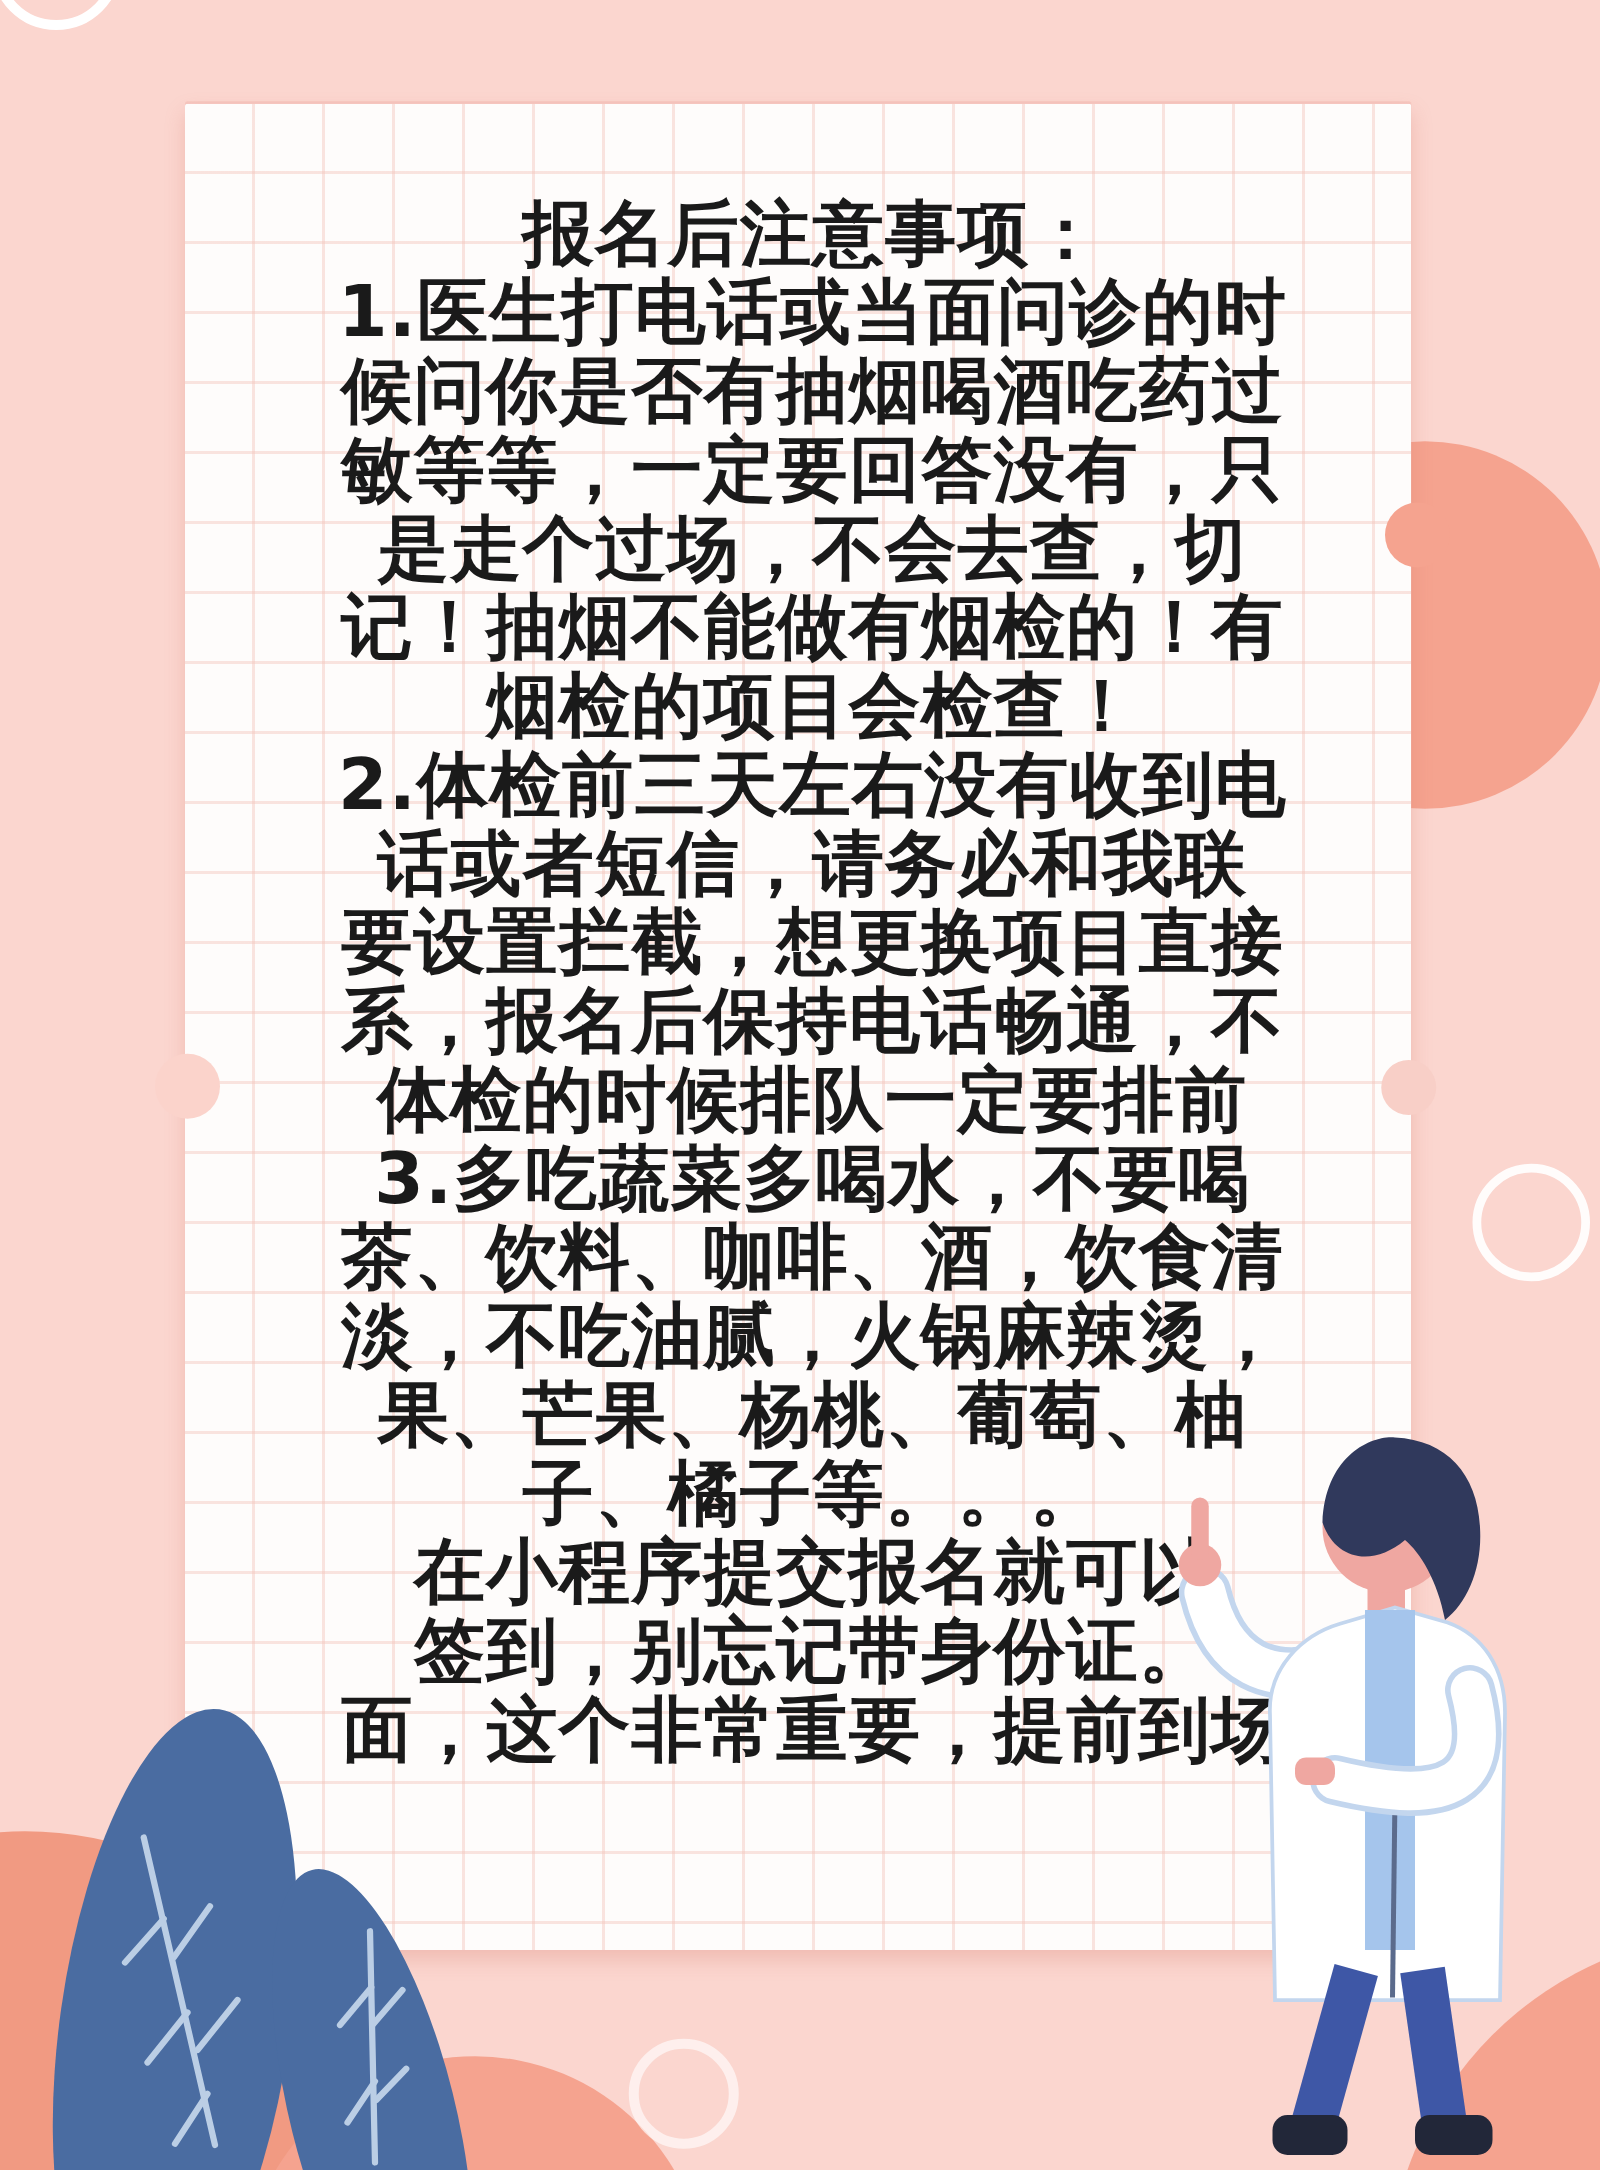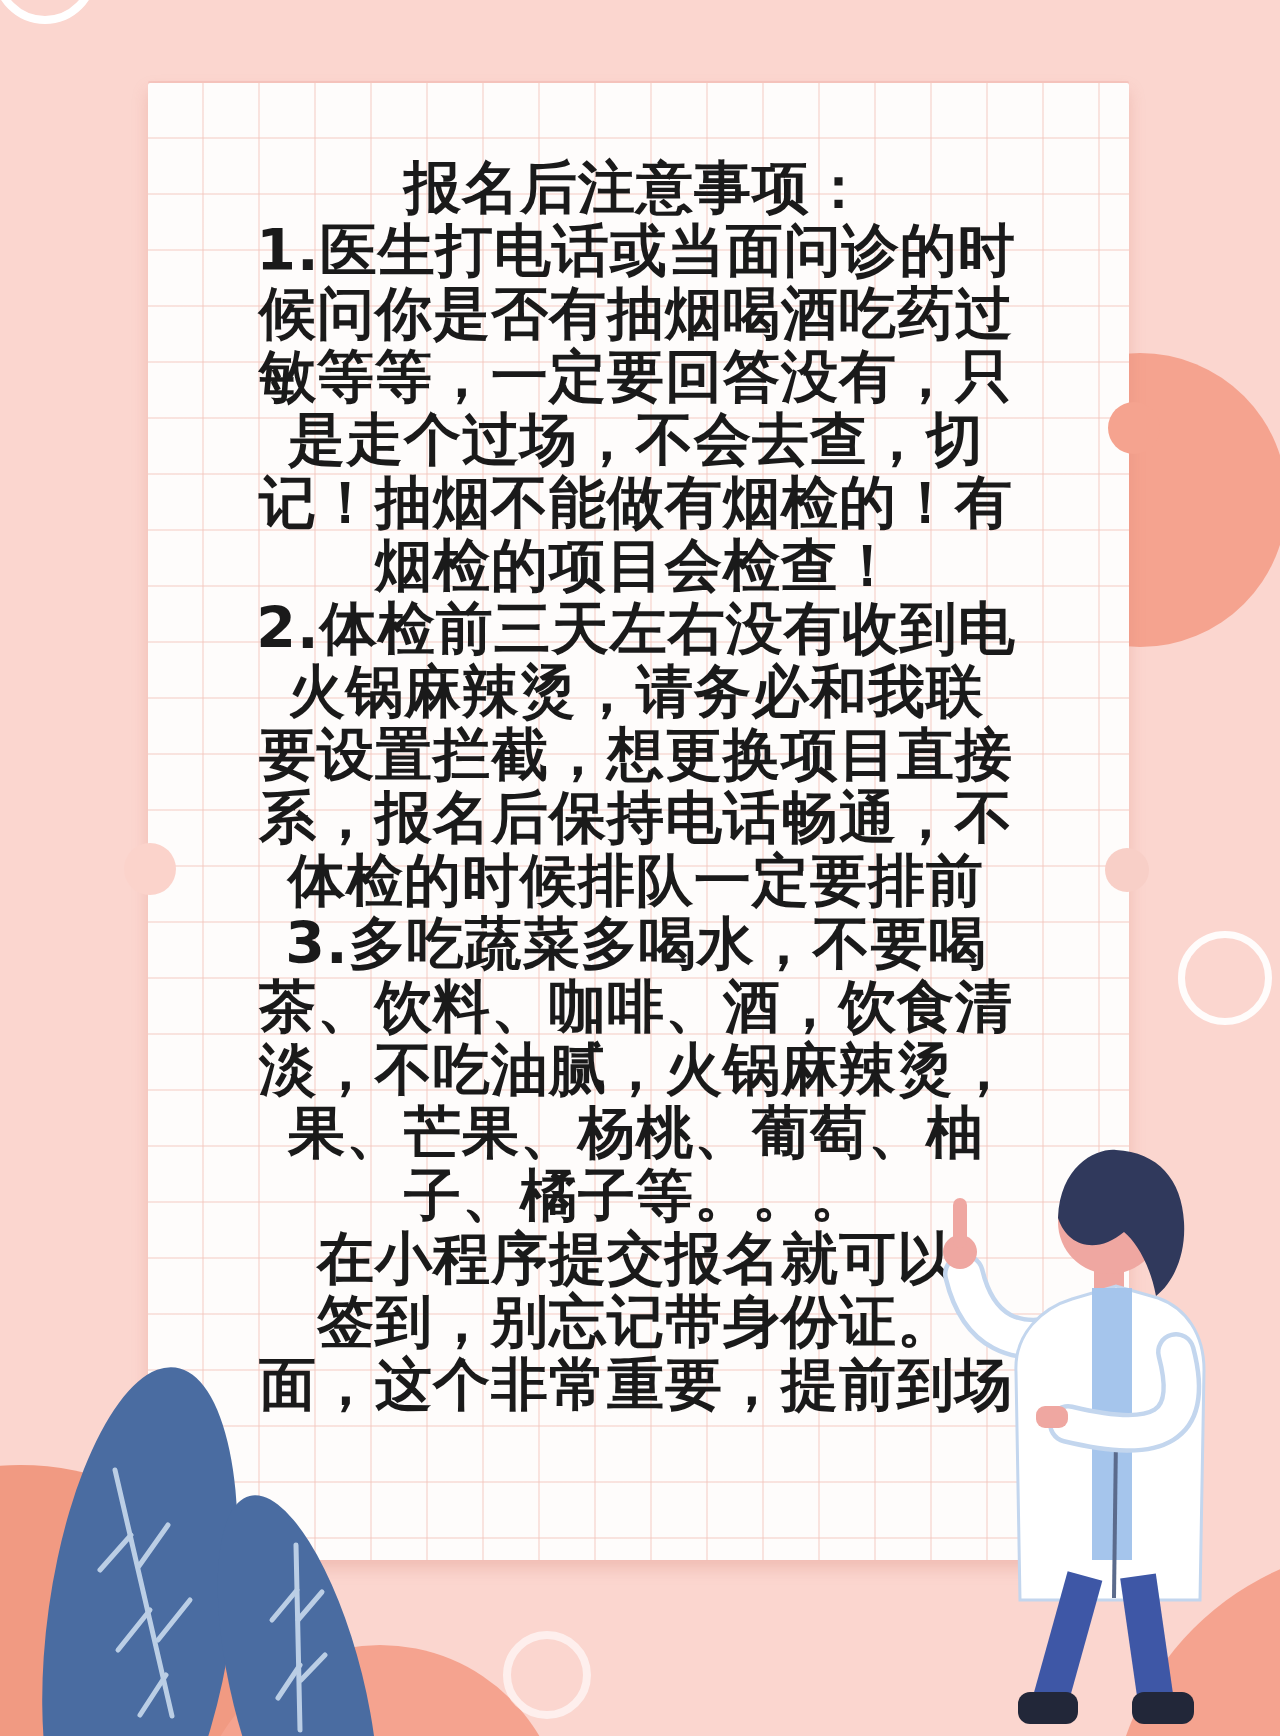--- a/index.html
+++ b/index.html
@@ -33,21 +33,21 @@
       repeating-linear-gradient(to right, transparent 0, transparent 54px, rgba(243,197,188,.45) 54px, rgba(243,197,188,.45) 56px),
       repeating-linear-gradient(to bottom, transparent 0, transparent 54px, rgba(243,197,188,.45) 54px, rgba(243,197,188,.45) 56px);
     box-shadow:0 8px 16px rgba(213,118,103,.28), 0 -2px 0 rgba(240,180,170,.45);
     border-radius:2px;
   }
 
   .bump-salmon-right{left:1108px;top:402px;width:52px;height:52px;background:var(--salmon);z-index:5;}
   .bump-blush-left{left:124px;top:843px;width:52px;height:52px;background:var(--blush-light);z-index:5;}
   .bump-blush-right{left:1105px;top:848px;width:44px;height:44px;background:var(--blush);z-index:5;}
 
-  .textblock{position:absolute;left:146px;top:156px;width:980px;z-index:6;}
+  .textblock{position:absolute;left:160px;top:156px;width:980px;z-index:6;}
   .line{
     font-size:57px;line-height:63px;font-weight:700;letter-spacing:1px;
     color:var(--text);text-align:center;white-space:nowrap;
   }
 
   .plant{position:absolute;left:0;top:1320px;width:380px;height:416px;z-index:7;}
   .doctor{position:absolute;left:920px;top:1136px;width:300px;height:600px;z-index:8;}
 </style>
 </head>
 <body>
@@ -72,21 +72,21 @@
   <div class="textblock">
     <div class="line">报名后注意事项：</div>
     <div>
         <div class="line">1.医生打电话或当面问诊的时</div>
         <div class="line">候问你是否有抽烟喝酒吃药过</div>
         <div class="line">敏等等，一定要回答没有，只</div>
         <div class="line">是走个过场，不会去查，切</div>
         <div class="line">记！抽烟不能做有烟检的！有</div>
         <div class="line">烟检的项目会检查！</div>
         <div class="line">2.体检前三天左右没有收到电</div>
-        <div class="line">火锅麻辣烫，请务必和我联</div>
+        <div class="line">话或者短信，请务必和我联</div>
         <div class="line">要设置拦截，想更换项目直接</div>
         <div class="line">系，报名后保持电话畅通，不</div>
         <div class="line">体检的时候排队一定要排前</div>
         <div class="line">3.多吃蔬菜多喝水，不要喝</div>
         <div class="line">茶、饮料、咖啡、酒，饮食清</div>
         <div class="line">淡，不吃油腻，火锅麻辣烫，</div>
         <div class="line">果、芒果、杨桃、葡萄、柚</div>
         <div class="line">子、橘子等。。。</div>
         <div class="line">在小程序提交报名就可以</div>
         <div class="line">签到，别忘记带身份证。</div>

